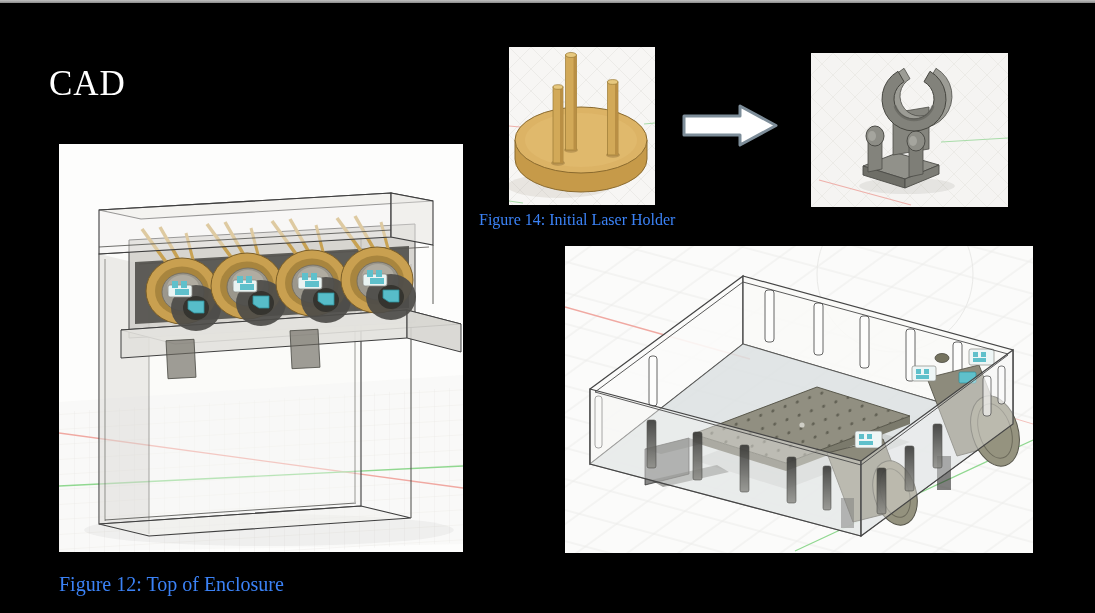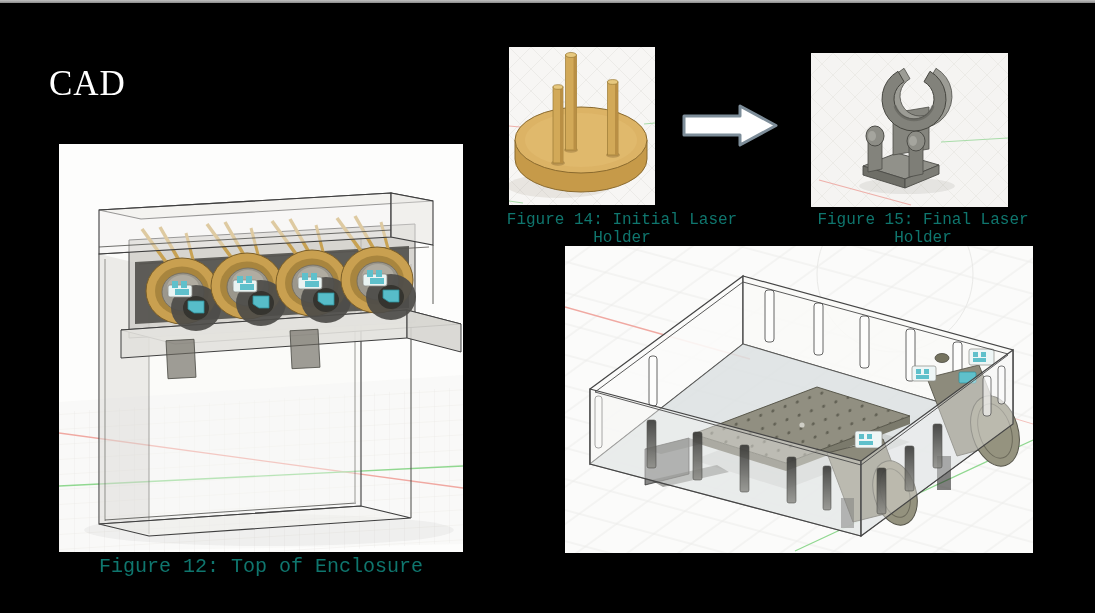--- a/index.html
+++ b/index.html
@@ -8,23 +8,23 @@
   .top-border{position:absolute;left:0;top:0;width:1095px;height:3px;
               background:linear-gradient(#c2c2c2,#8a8a8a);}
   .page-title{position:absolute;left:49px;top:64px;font-size:35px;letter-spacing:1px;color:#fff;}
   .fig{position:absolute;display:block;}
   .fig svg{display:block;width:100%;height:100%;}
   .fig12{left:59px;top:144px;width:404px;height:408px;}
   .fig13{left:565px;top:246px;width:468px;height:307px;}
   .fig14{left:509px;top:47px;width:146px;height:158px;}
   .fig15{left:811px;top:53px;width:197px;height:154px;}
   .arrow-wrap{left:680px;top:103px;width:100px;height:45px;position:absolute;}
-  .caption{position:absolute;text-align:center;color:#0f766e;font-family:Liberation Mono, monospace;}
+  .caption{position:absolute;text-align:left;color:#3b82f6;}
   .cap-small{font-size:16px;}
-  .cap-large{font-size:20px;}
+  .cap-large{font-size:20px;margin-top:18px;}
   .cap14{left:479px;top:211px;width:286px;}
   .cap15{left:803px;top:211px;width:240px;}
   .cap12{left:59px;top:555px;width:404px;}
   .cap13{left:565px;top:555px;width:468px;}
 </style>
 </head>
 <body>
 
 <div class="slide">
   <div class="top-border"></div>
@@ -164,21 +164,20 @@
       <ellipse cx="64" cy="83" rx="9" ry="10" fill="#8d8d86" stroke="#4c4c47"></ellipse>
       <ellipse cx="61" cy="83" rx="4" ry="5" fill="#a5a59e"></ellipse>
       <ellipse cx="105" cy="88" rx="9" ry="10" fill="#8d8d86" stroke="#4c4c47"></ellipse>
       <ellipse cx="102" cy="88" rx="4" ry="5" fill="#a5a59e"></ellipse>
 
       <path d="M93,15.3 A32,32 0 1 0 125,15.3 L119,25.7 A20,20 0 1 1 99,25.7 Z" fill="#9c9c95" stroke="#4c4c47" stroke-width="0.8"></path>
       <path d="M87,18.3 A32,32 0 1 0 119,18.3 L113,28.7 A20,20 0 1 1 93,28.7 Z" fill="#82827b" stroke="#45453f" stroke-width="1"></path>
       <path d="M84,53 A20,20 0 0 0 122,53" fill="none" stroke="#64645e" stroke-width="3" opacity="0.7"></path>
     </svg>
   </div>
-  <div class="caption cap-small cap15">Figure 15: Final Laser Holder</div>
 
   <div class="fig fig13">
     <svg viewBox="0 0 468 307" xmlns="http://www.w3.org/2000/svg">
       <defs>
         <pattern id="g13a" width="30" height="30" patternUnits="userSpaceOnUse" patternTransform="rotate(15)">
           <path d="M0 15 H30" stroke="#ececea" stroke-width="1"></path>
         </pattern>
         <pattern id="g13b" width="30" height="30" patternUnits="userSpaceOnUse" patternTransform="rotate(-36)">
           <path d="M0 15 H30" stroke="#ececea" stroke-width="1"></path>
         </pattern>

